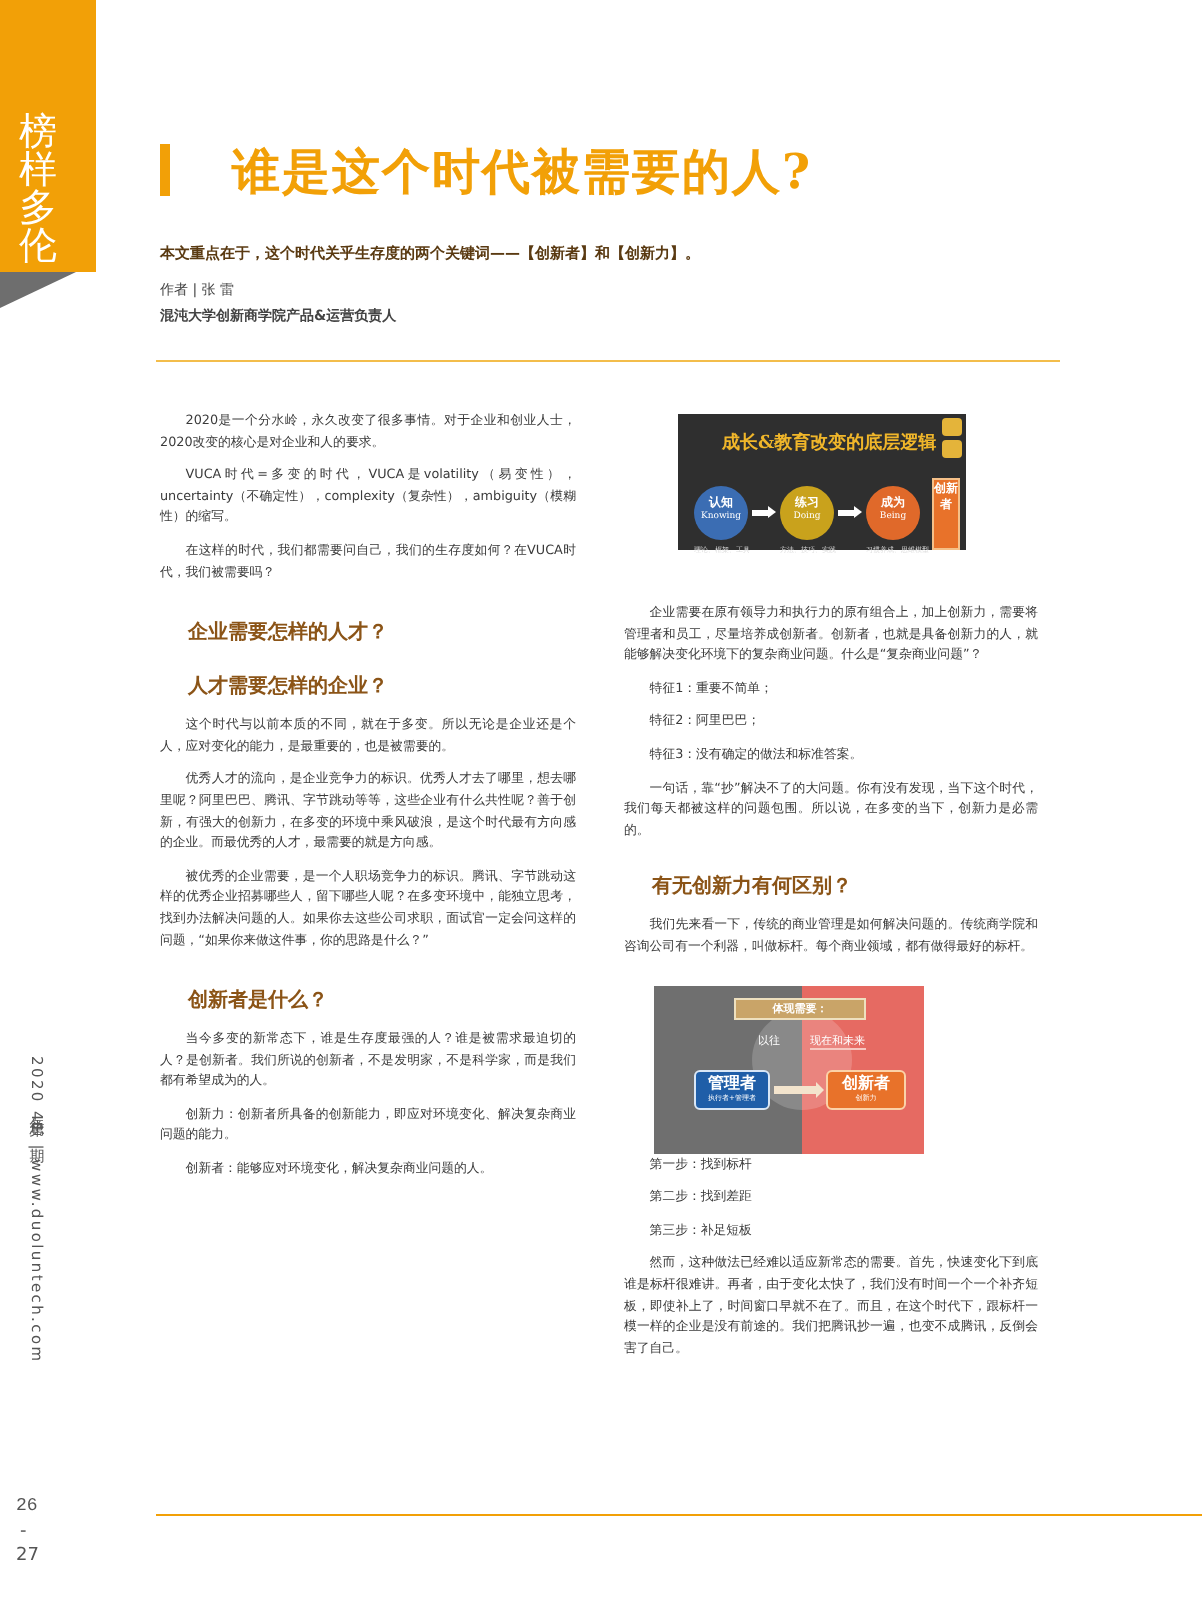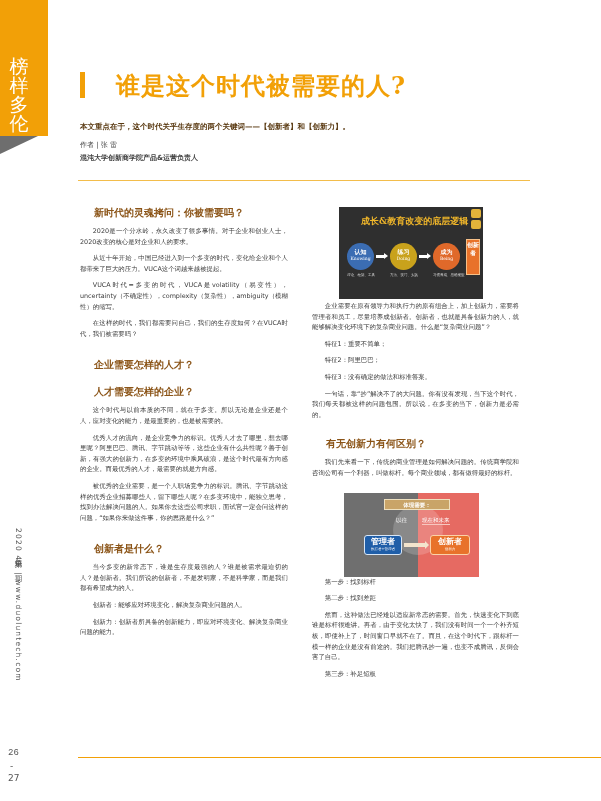--- a/index.html
+++ b/index.html
@@ -14,30 +14,30 @@
   .subtitle{position:absolute;left:80px;top:122px;font-size:7.5px;font-weight:bold;color:#5a3a12;white-space:nowrap;}
   .author{position:absolute;left:80px;top:140px;font-size:7px;color:#444;font-weight:normal;}
   .affil{position:absolute;left:80px;top:153px;font-size:7px;color:#444;font-weight:bold;}
   .hr{position:absolute;left:78px;width:452px;height:1px;background:#f3bd4b;}
   .hr-bottom{position:absolute;left:0;width:601px;height:1px;background:#f2a007;}
   .col{position:absolute;font-size:6.4px;line-height:10.6px;color:#3a3a3a;}
   .col p{margin:0 0 6px 0;text-indent:2em;text-align:justify;}
   .col h3{margin:0 0 6px 14px;font-size:10px;line-height:15px;color:#8b5417;font-weight:bold;}
   .left-col{left:80px;top:205px;width:208px;}
   .right-col{left:312px;top:301px;width:207px;}
-  .fig1{position:absolute;left:339px;top:207px;width:144px;height:92px;background:#2f2f2f;}
+  .fig1{position:absolute;left:339px;top:207px;width:144px;height:68px;background:#2f2f2f;}
   .fig1-title{position:absolute;left:22px;top:8px;font-size:9px;color:#f0b62a;font-weight:bold;white-space:nowrap;font-family:"DejaVu Serif",serif;}
   .fig1-sun{position:absolute;right:2px;width:10px;height:9px;background:#e4b43a;border-radius:2px;}
   .circle{position:absolute;top:36px;width:27px;height:27px;border-radius:50%;color:#fff;font-size:6px;text-align:center;line-height:7px;padding-top:5px;box-sizing:border-box;font-family:"DejaVu Serif",serif;font-weight:bold;}
   .circle small{display:block;font-size:4.5px;font-weight:normal;}
   .arrow{position:absolute;top:48px;width:8px;height:3px;background:#fff;}
   .arrow:after{content:"";position:absolute;right:-4px;top:-2px;border-left:4px solid #fff;border-top:3.5px solid transparent;border-bottom:3.5px solid transparent;}
   .cap{position:absolute;top:66px;font-size:3.5px;color:#ddd;white-space:nowrap;}
   .fig1-box{position:absolute;right:3px;top:32px;width:14px;height:36px;background:#e8722a;border:1px solid #f5c088;color:#fff;font-size:6px;line-height:8px;text-align:center;font-family:"DejaVu Serif",serif;font-weight:bold;box-sizing:border-box;padding-top:1px;}
-  .fig2{position:absolute;left:344px;top:493px;width:135px;height:84px;overflow:hidden;}
+  .fig2{position:absolute;left:327px;top:493px;width:135px;height:84px;overflow:hidden;}
   .fig2-left{position:absolute;left:0;top:0;width:74px;height:84px;background:#6f6f6f;}
   .fig2-right{position:absolute;left:74px;top:0;width:73px;height:84px;background:#e66a62;}
   .fig2-glow{position:absolute;left:49px;top:12px;width:50px;height:50px;border-radius:50%;background:rgba(255,255,255,0.18);}
   .fig2-banner{position:absolute;left:40px;top:6px;width:66px;height:11px;background:#c9a468;border:1px solid #eee0bf;color:#fff;font-size:5.5px;text-align:center;line-height:11px;box-sizing:border-box;font-weight:bold;}
   .fig2-past{position:absolute;left:52px;top:24px;font-size:5.5px;color:#fff;}
   .fig2-now{position:absolute;left:78px;top:24px;font-size:5.5px;color:#fff;border-bottom:1px solid #f7c7c0;}
   .fig2-mgr{position:absolute;left:20px;top:42px;width:38px;height:20px;background:#1f5ea8;border:1px solid #d8e6f6;border-radius:3px;color:#fff;text-align:center;font-size:8px;line-height:10px;box-sizing:border-box;padding-top:1px;font-weight:bold;}
   .fig2-mgr small,.fig2-inn small{display:block;font-size:3.5px;line-height:5px;font-weight:normal;}
   .fig2-arrow{position:absolute;left:60px;top:50px;width:21px;height:4px;background:#f3e4cd;}
   .fig2-arrow:after{content:"";position:absolute;right:-4px;top:-2px;border-left:4px solid #f3e4cd;border-top:4px solid transparent;border-bottom:4px solid transparent;}
@@ -56,36 +56,34 @@
 <div class="page-num" style="top:773px;">27</div>
 
 <div class="title-bar"></div>
 <div class="title">谁是这个时代被需要的人?</div>
 <div class="subtitle">本文重点在于，这个时代关乎生存度的两个关键词——【创新者】和【创新力】。</div>
 <div class="author">作者 | 张 雷</div>
 <div class="affil">混沌大学创新商学院产品&amp;运营负责人</div>
 <div class="hr" style="top:180px;"></div>
 
 <div class="col left-col">
-  <h3>新时代的灵魂拷问：你被需要吗？</h3>
   <p>2020是一个分水岭，永久改变了很多事情。对于企业和创业人士，2020改变的核心是对企业和人的要求。</p>
-  <p>从近十年开始，中国已经进入到一个多变的时代，变化给企业和个人都带来了巨大的压力。VUCA这个词越来越被提起。</p>
   <p>VUCA时代=多变的时代，VUCA是volatility（易变性），uncertainty（不确定性），complexity（复杂性），ambiguity（模糊性）的缩写。</p>
   <p>在这样的时代，我们都需要问自己，我们的生存度如何？在VUCA时代，我们被需要吗？</p>
   <div style="height:12px;"></div>
   <h3 style="margin-bottom:12px;">企业需要怎样的人才？</h3>
   <h3>人才需要怎样的企业？</h3>
   <p>这个时代与以前本质的不同，就在于多变。所以无论是企业还是个人，应对变化的能力，是最重要的，也是被需要的。</p>
   <p>优秀人才的流向，是企业竞争力的标识。优秀人才去了哪里，想去哪里呢？阿里巴巴、腾讯、字节跳动等等，这些企业有什么共性呢？善于创新，有强大的创新力，在多变的环境中乘风破浪，是这个时代最有方向感的企业。而最优秀的人才，最需要的就是方向感。</p>
   <p>被优秀的企业需要，是一个人职场竞争力的标识。腾讯、字节跳动这样的优秀企业招募哪些人，留下哪些人呢？在多变环境中，能独立思考，找到办法解决问题的人。如果你去这些公司求职，面试官一定会问这样的问题，“如果你来做这件事，你的思路是什么？”</p>
   <div style="height:12px;"></div>
   <h3>创新者是什么？</h3>
   <p>当今多变的新常态下，谁是生存度最强的人？谁是被需求最迫切的人？是创新者。我们所说的创新者，不是发明家，不是科学家，而是我们都有希望成为的人。</p>
+  <p>创新力：创新者所具备的创新能力，即应对环境变化、解决复杂商业问题的能力。</p>
   <p>创新者：能够应对环境变化，解决复杂商业问题的人。</p>
-  <p>创新力：创新者所具备的创新能力，即应对环境变化、解决复杂商业问题的能力。</p>
 </div>
 
 <div class="fig1">
   <div class="fig1-title">成长&amp;教育改变的底层逻辑</div>
   <div class="fig1-sun" style="top:2px;"></div>
   <div class="fig1-sun" style="top:13px;"></div>
   <div class="circle" style="left:8px;background:#3b6db3;">
     <span>认知</span>
     <small>Knowing</small>
   </div>
@@ -112,22 +110,22 @@
   <p>特征1：重要不简单；</p>
   <p>特征2：阿里巴巴；</p>
   <p>特征3：没有确定的做法和标准答案。</p>
   <p>一句话，靠“抄”解决不了的大问题。你有没有发现，当下这个时代，我们每天都被这样的问题包围。所以说，在多变的当下，创新力是必需的。</p>
   <div style="height:10px;"></div>
   <h3>有无创新力有何区别？</h3>
   <p>我们先来看一下，传统的商业管理是如何解决问题的。传统商学院和咨询公司有一个利器，叫做标杆。每个商业领域，都有做得最好的标杆。</p>
   <div style="height:92px;"></div>
   <p>第一步：找到标杆</p>
   <p>第二步：找到差距</p>
+  <p>第三步：补足短板</p>
   <p>然而，这种做法已经难以适应新常态的需要。首先，快速变化下到底谁是标杆很难讲。再者，由于变化太快了，我们没有时间一个一个补齐短板，即使补上了，时间窗口早就不在了。而且，在这个时代下，跟标杆一模一样的企业是没有前途的。我们把腾讯抄一遍，也变不成腾讯，反倒会害了自己。</p>
-  <p>第三步：补足短板</p>
 </div>
 
 <div class="fig2">
   <div class="fig2-left"></div>
   <div class="fig2-right"></div>
   <div class="fig2-glow"></div>
   <div class="fig2-banner">体现需要：</div>
   <div class="fig2-past">以往</div>
   <div class="fig2-now">现在和未来</div>
   <div class="fig2-mgr">

